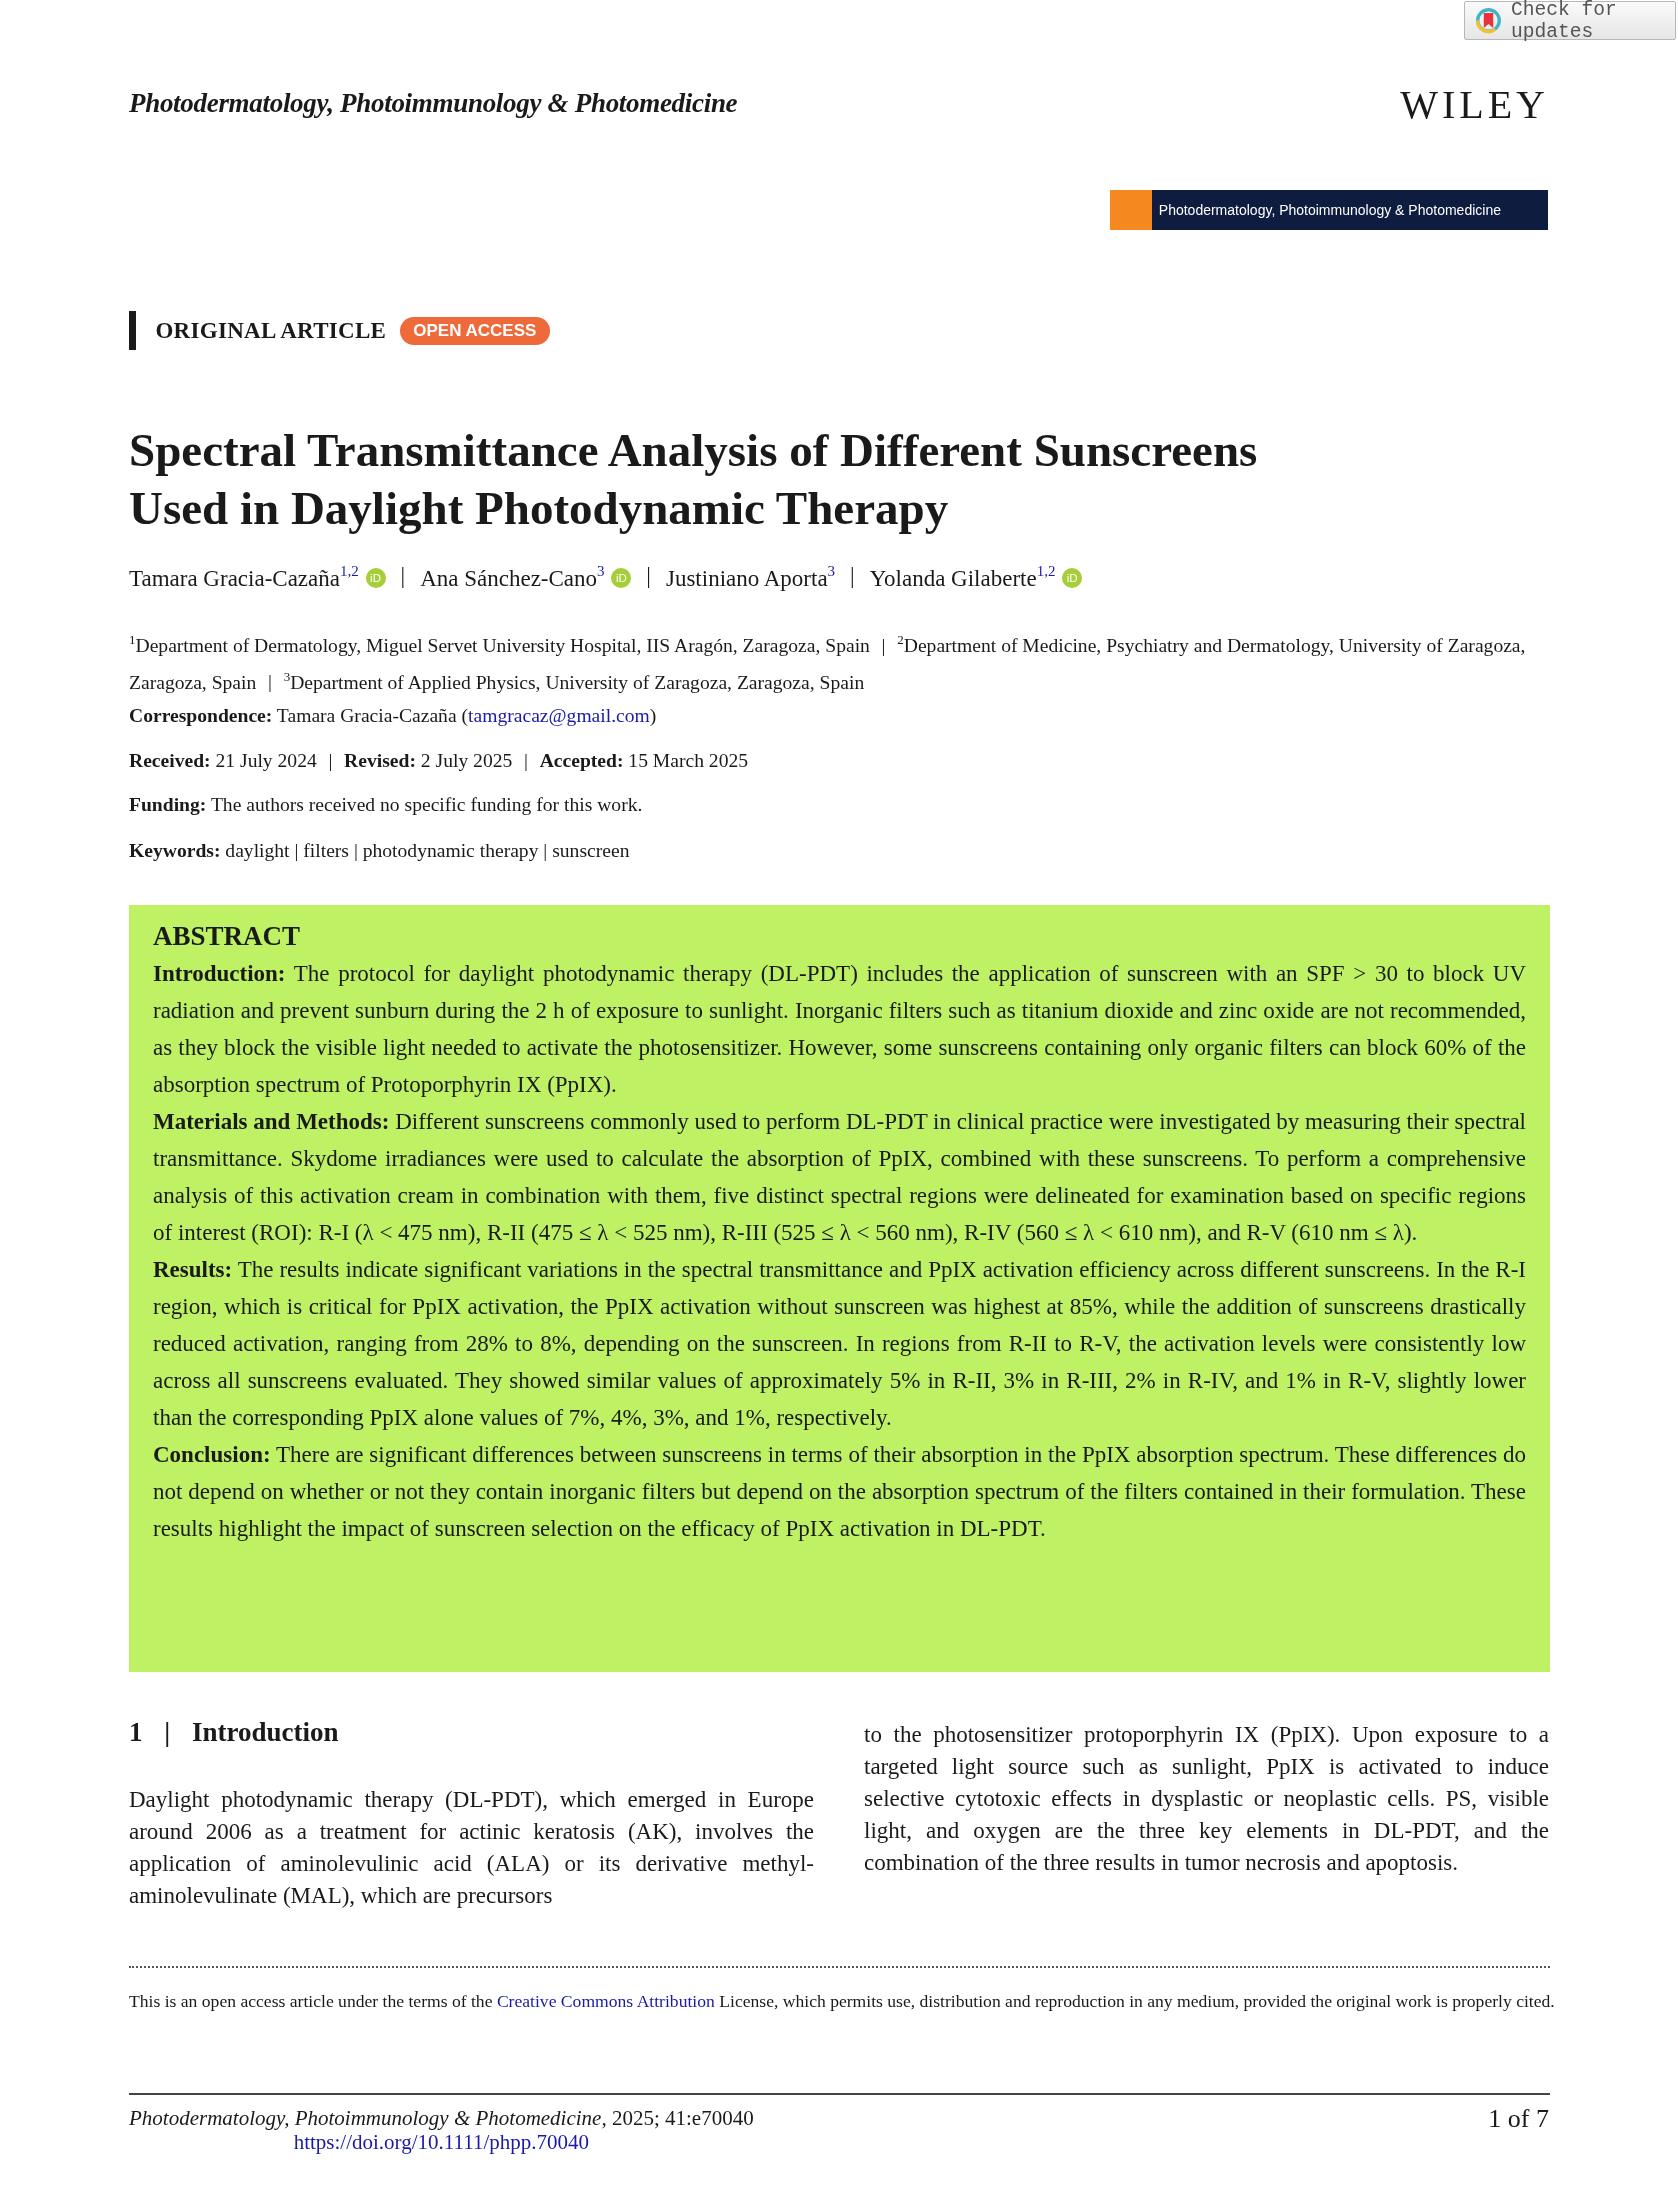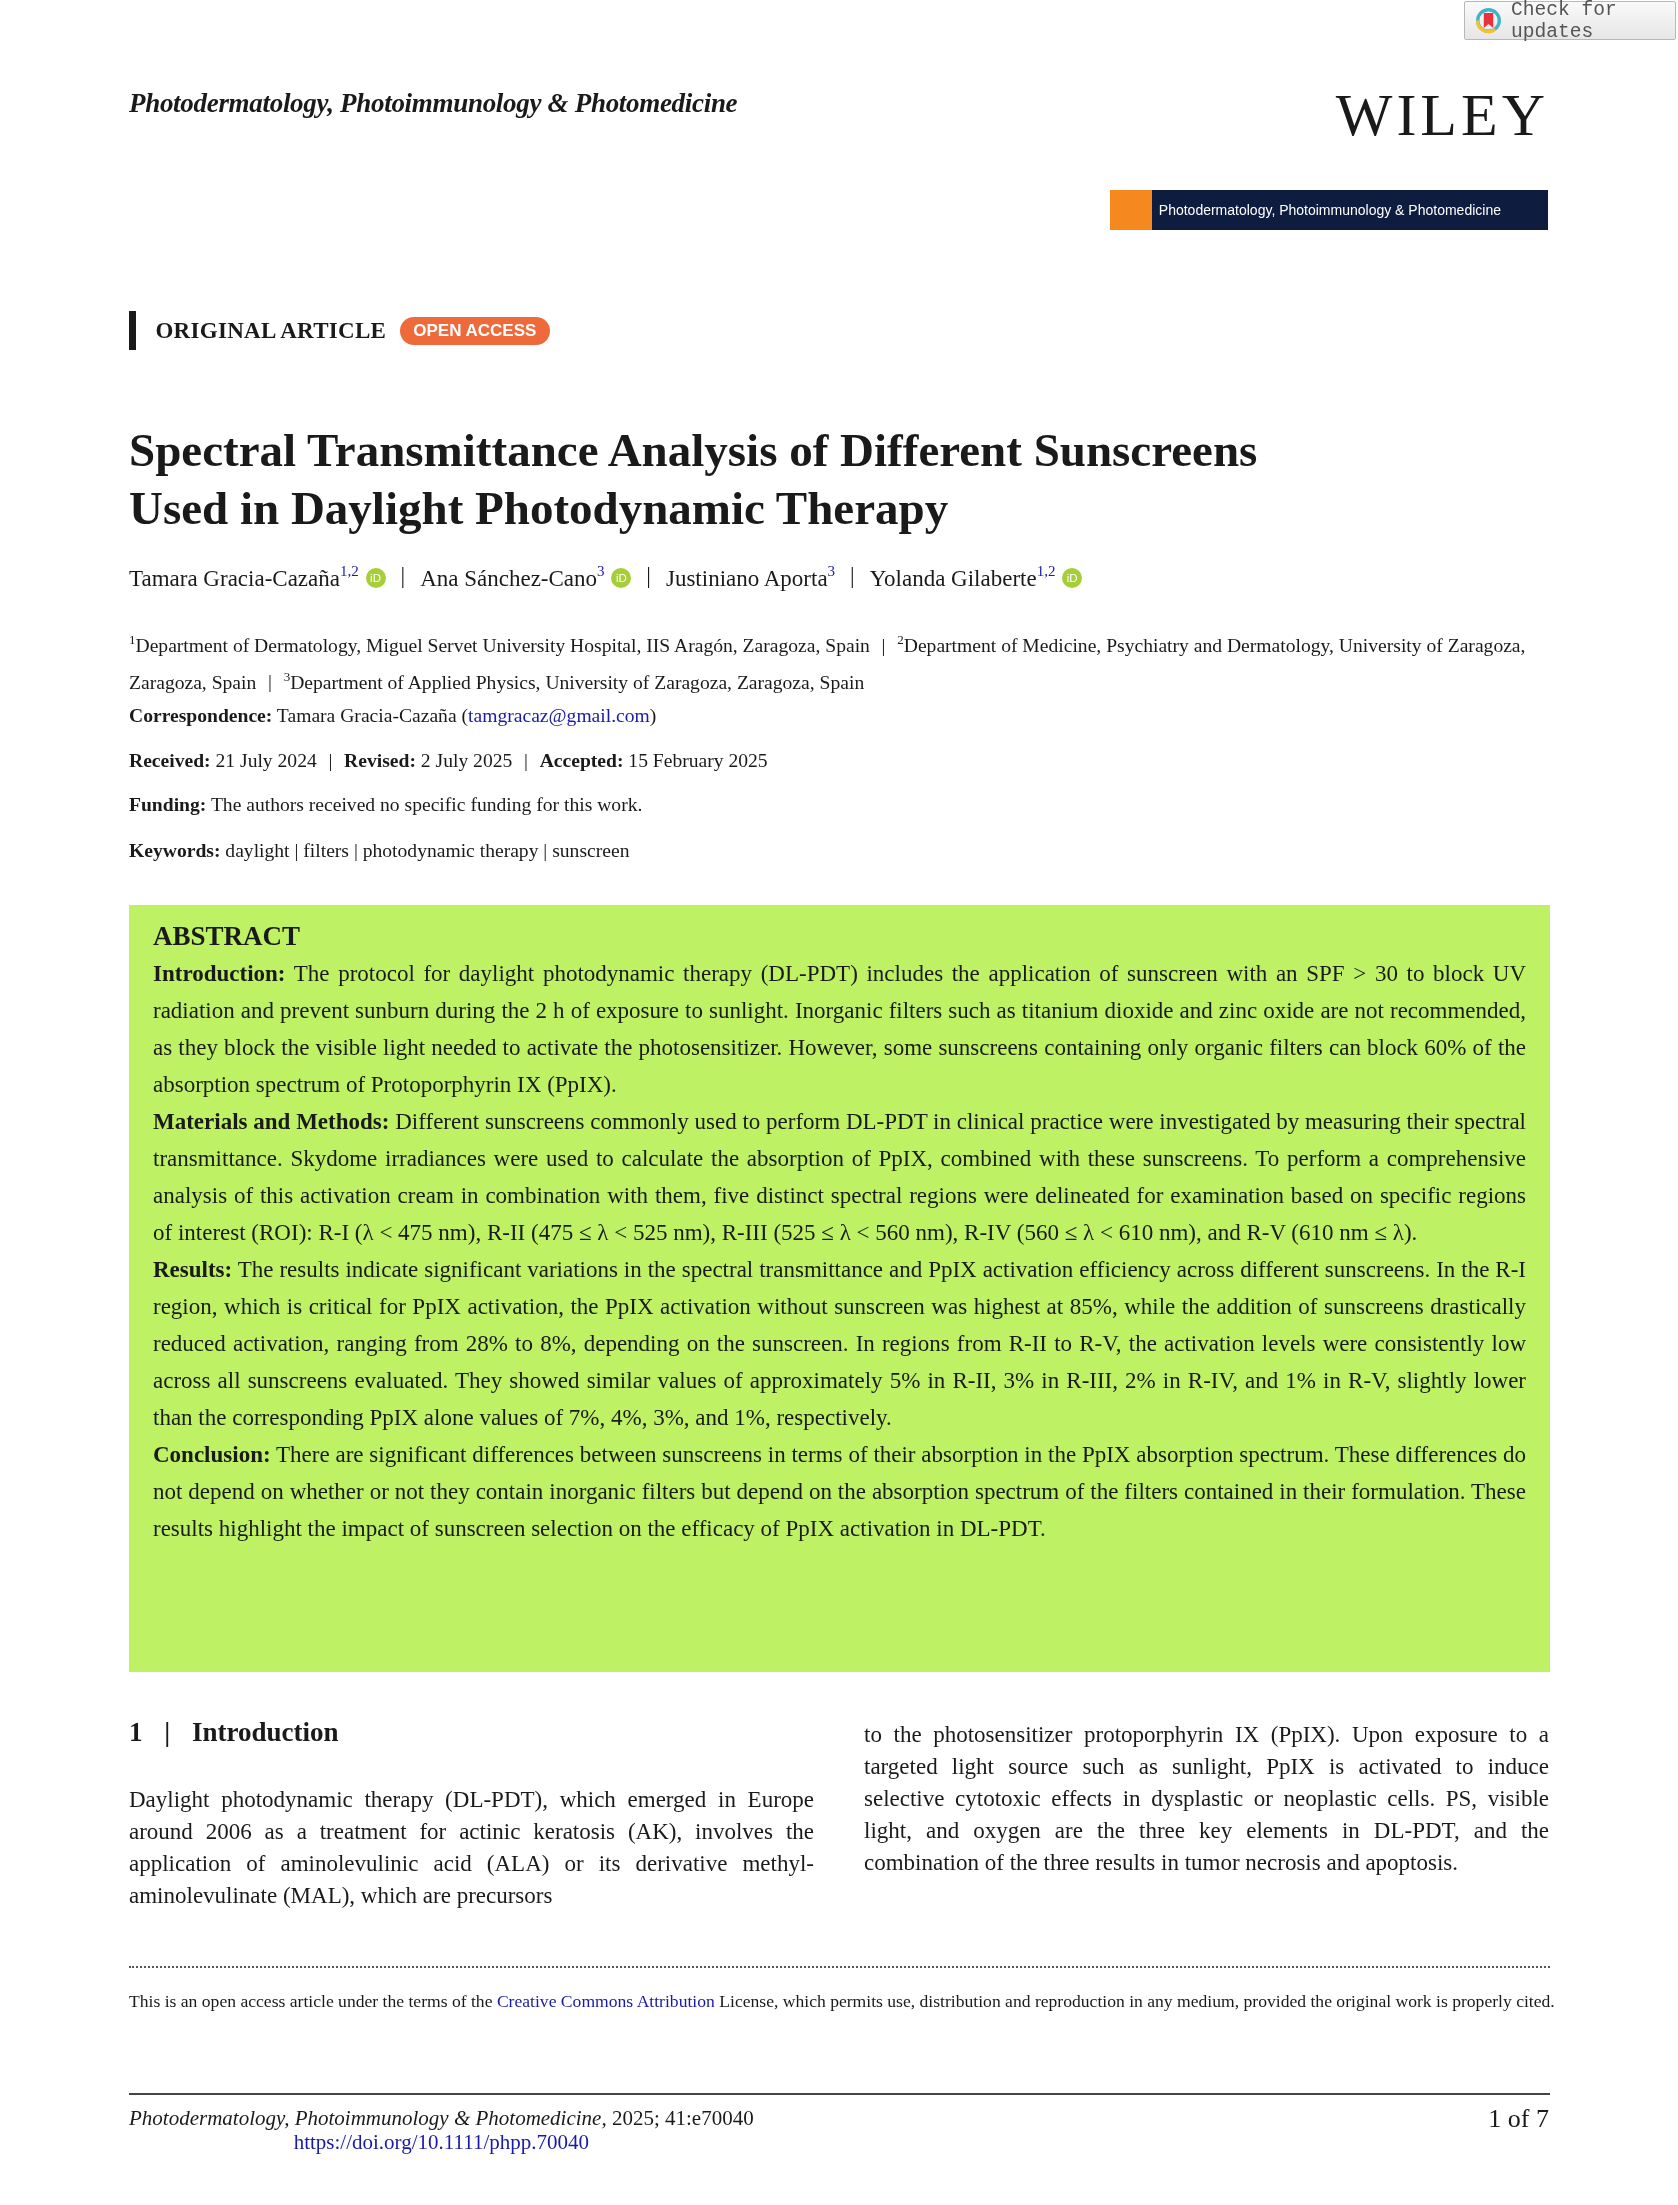--- a/index.html
+++ b/index.html
@@ -7,21 +7,21 @@
          font-family: "Liberation Serif", "DejaVu Serif", serif; color: #1a1a1a; }
   .abs { position: absolute; }
 
   
   .cfu { left: 1464px; top: 1.4px; width: 212px; height: 39px; border: 1.4px solid #b8b8b8; border-radius: 2px;
          background: linear-gradient(#fafafa, #e6e6e6); display: flex; align-items: center; box-sizing: border-box; }
   .cfu-icon { width: 27px; height: 27px; margin-left: 9.5px; position: relative; }
   .cfu-label { font-family: Liberation Mono, monospace; font-size: 19.6px; color: #555; margin-left: 9.5px; }
 
   .journal-top { left: 129px; top: 88px; font-size: 27px; font-style: italic; font-weight: bold; letter-spacing: -0.3px; }
-  .wiley { right: 129px; top: 81px; font-size: 60px; letter-spacing: 4px; font-family: "Liberation Serif", serif; font-weight: normal; }
+  .wiley { right: 129px; top: 81px; font-size: 40px; letter-spacing: 4px; font-family: "Liberation Serif", serif; font-weight: normal; }
   .banner { left: 1110px; top: 190px; width: 438px; height: 40px; display: flex; }
   .banner-orange { width: 42px; background: #f5891f; }
   .banner-navy { flex: 1; background: #0e1c3f; color: #fff; font-family: "Liberation Sans", "DejaVu Sans", sans-serif;
                  font-size: 14px; display: flex; align-items: center; padding-left: 6.8px; white-space: nowrap; }
 
   .article-type { left: 129px; top: 311px; display: flex; align-items: center; }
   .type-bar { width: 7.4px; height: 39px; background: #1a1a1a; margin-right: 19px; }
   .type-text { font-size: 23px; font-weight: bold; letter-spacing: 0.3px; }
   .oa-badge { margin-left: 13.5px; background: #ee6a3a; color: #fff; border-radius: 16px; padding: 4px 13.5px;
               font-family: "Liberation Sans", "DejaVu Sans", sans-serif; font-size: 17px; font-weight: bold; }
@@ -110,21 +110,21 @@
   (<a class="link">tamgracaz@gmail.com</a>)
 </div>
 <div class="abs meta" style="top:750px">
   <b>Received:</b>
   <span>21 July 2024</span>
   <span style="margin:0 6.8px">|</span>
   <b>Revised:</b>
   <span>2 July 2025</span>
   <span style="margin:0 6.8px">|</span>
   <b>Accepted:</b>
-  <span>15 February 2025</span>
+  <span>15 March 2025</span>
 </div>
 <div class="abs meta" style="top:794px">
   <b>Funding:</b>
   <span>The authors received no specific funding for this work.</span>
 </div>
 <div class="abs meta" style="top:840px">
   <b>Keywords:</b>
   <span>daylight | filters | photodynamic therapy | sunscreen</span>
 </div>
 

